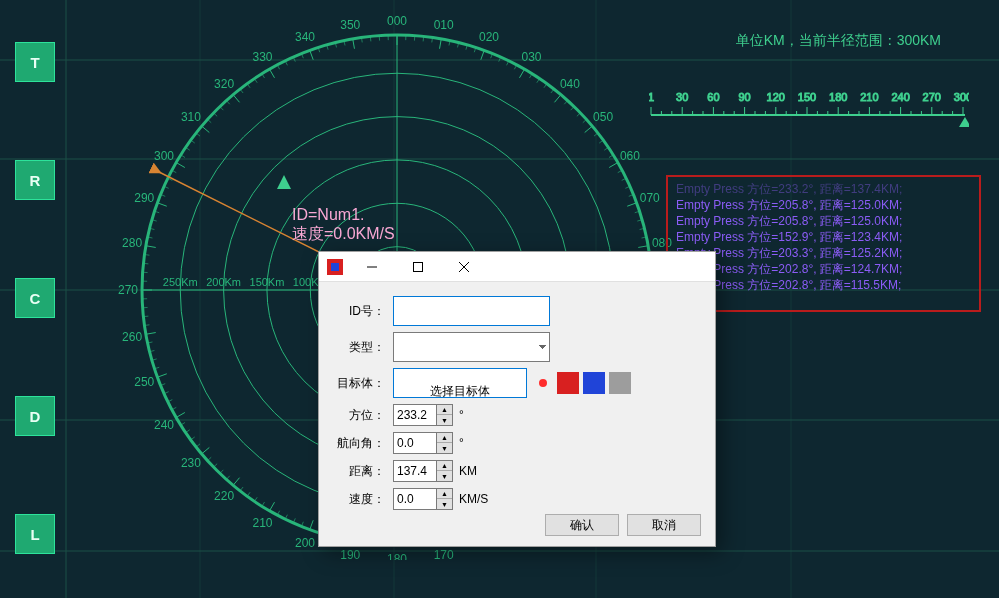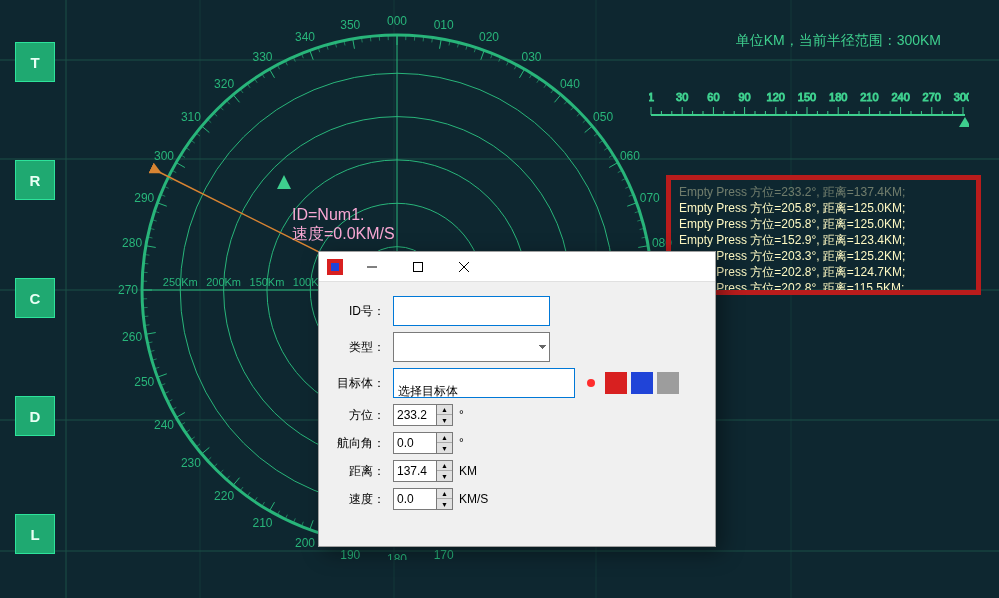--- a/index.html
+++ b/index.html
@@ -23,25 +23,25 @@
   border: 1px solid #2de39b;
   color: #e8fff4;
   display: flex; align-items: center; justify-content: center;
   font-weight: bold; font-size: 15px;
   cursor: pointer;
 }
 .unit-label { position: absolute; right: 58px; top: 32px; color: #3ecf8e; font-size: 14px; }
 .ruler { position: absolute; right: 30px; top: 85px; width: 320px; height: 50px; color: #3ecf8e; }
 .log {
   position: absolute; right: 18px; top: 175px;
-  width: 315px; height: 120px;
-  border: 5px solid #b91c1c;
+  width: 315px; height: 137px;
+  border: 2px solid #b91c1c;
   padding: 4px 8px;
   font-size: 12px;
-  color: #fef9c3;
+  color: #8b5cf6;
   overflow: hidden;
   line-height: 16px;
 }
 .log .row { white-space: nowrap; }
 .target-info { position: absolute; left: 292px; top: 206px; color: #f9a8d4; font-size: 16px; }
 .dialog {
   position: absolute; left: 318px; top: 251px;
   width: 398px; height: 296px;
   background: #f0f0f0;
   border: 1px solid #a0a0a0;
@@ -449,21 +449,21 @@
       <input class="din" style="width: 157px;" value="">
     </div>
     <div class="drow">
       <span class="dlab">类型：</span>
       <select class="din plain" style="width:157px">
         <option>无线网</option>
       </select>
     </div>
     <div class="drow">
       <span class="dlab">目标体：</span>
-      <button class="din" style="width:182px;text-align:left;cursor:pointer">选择目标体</button>
+      <button class="din" style="width:134px;text-align:center;cursor:pointer">选择目标体</button>
       <span class="reddot"></span>
       <span class="swatch" style="background:#d82020"></span>
       <span class="swatch" style="background:#2044d8"></span>
       <span class="swatch" style="background:#9d9d9d"></span>
     </div>
     <div class="drow">
       <span class="dlab">方位：</span>
       <span class="spinwrap">
           <input value="233.2" style="">
           <span class="spinbtns">
@@ -500,13 +500,17 @@
       <span class="spinwrap">
           <input value="0.0" style="">
           <span class="spinbtns">
             <span>▲</span>
             <span>▼</span>
           </span>
         </span>
       <span class="unit">KM/S</span>
     </div>
   </div>
+  <div class="dialog-buttons">
+    <button class="dbtn">确认</button>
+    <button class="dbtn">取消</button>
+  </div>
 </div>
 
 </body></html>

